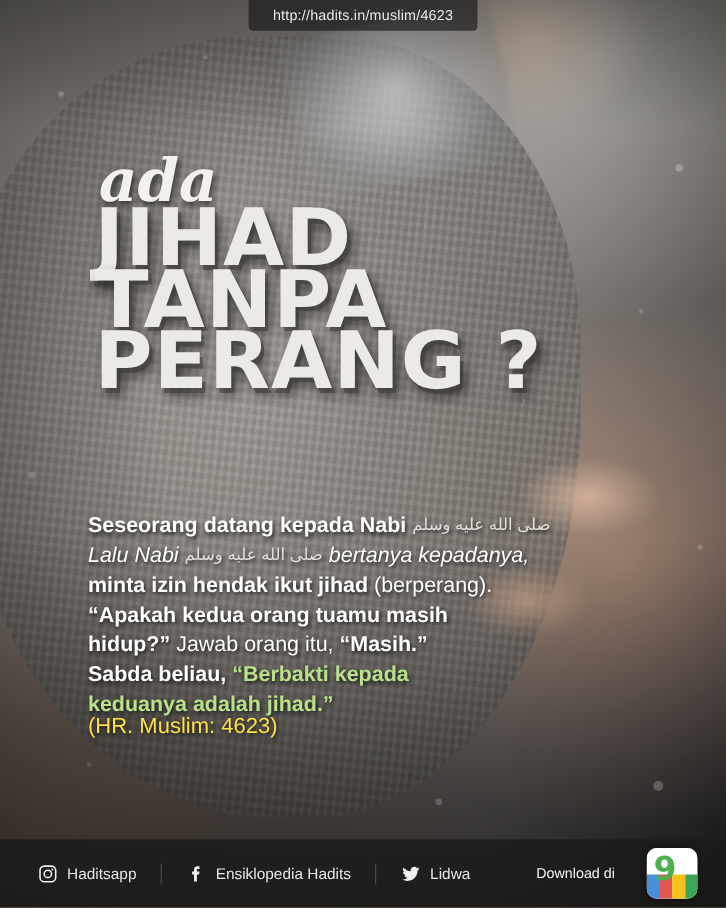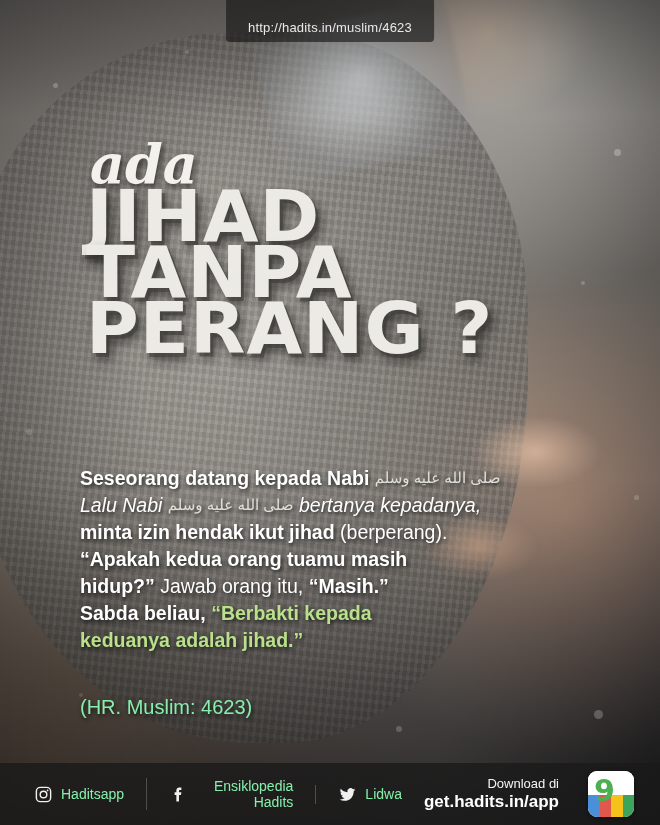--- a/index.html
+++ b/index.html
@@ -70,21 +70,21 @@
     filter:blur(0.6px);
   }
 
   
   .urlbar {
     position:absolute; top:0; left:50%; transform:translateX(-50%);
     background:rgba(20,20,20,0.62);
     color:#e9e9e9;
     font-size:13px;
     letter-spacing:0.2px;
-    padding:20px 22px 7px;
+    padding:6px 22px 7px;
     border-radius:0 0 4px 4px;
     z-index:6;
   }
 
   
   .headline { position:absolute; left:86px; top:140px; z-index:5; }
   .kw-ada {
     font-family:"DejaVu Serif", serif;
     font-style:italic;
     font-weight:bold;
@@ -120,36 +120,36 @@
   .i { font-style:italic; }
   .green { color:#b9e08a; font-weight:bold; }
   .sym {
     display:inline-block;
     font-size:15px;
     color:#e6e4df;
     opacity:0.95;
     transform:translateY(-2px);
   }
   .ref {
-    position:absolute; left:80px; top:696px; z-index:5;
-    color:#86efac; font-size:20px;
+    position:absolute; left:80px; top:649px; z-index:5;
+    color:#fde047; font-size:20px;
     text-shadow:1px 2px 4px rgba(0,0,0,0.7);
   }
 
   
   .footer {
     position:absolute; left:0; right:0; bottom:0; height:62px;
     background:rgba(26,26,26,0.78);
     display:flex; align-items:center;
     z-index:6;
   }
   .socials { display:flex; align-items:center; gap:0; padding-left:34px; flex:1; }
   .social { display:flex; align-items:center; gap:8px; padding-right:22px; }
   .social + .social { padding-left:22px; border-left:1px solid rgba(255,255,255,0.22); }
-  .social span.lbl { color:#86efac; font-size:14px;text-align:right; }
+  .social span.lbl { color:#e5e5e5; font-size:14px; }
   .ico { width:19px; height:19px; display:block; }
   .download {
     display:flex; align-items:center; gap:29px;
     padding-right:26px;
   }
   .dl-text { text-align:right; color:#ffffff; line-height:1.12; }
   .dl-text .t1 { font-size:13px; opacity:0.95; }
   .dl-text .t2 { font-size:17px; font-weight:bold; }
   .appicon {
     width:46px; height:46px; border-radius:9px;
@@ -271,21 +271,20 @@
           </svg>
         </span>
         <span class="lbl">Lidwa</span>
       </div>
 
     </div>
 
     <div class="download">
       <div class="dl-text">
         <div class="t1">Download di</div>
-        <div class="t2">get.hadits.in/app</div>
       </div>
       <div class="appicon">
         <span class="bar b1"></span>
         <span class="bar b2"></span>
         <span class="bar b3"></span>
         <span class="bar b4"></span>
         <span class="white-cut"></span>
         <span class="num">9</span>
       </div>
     </div>

